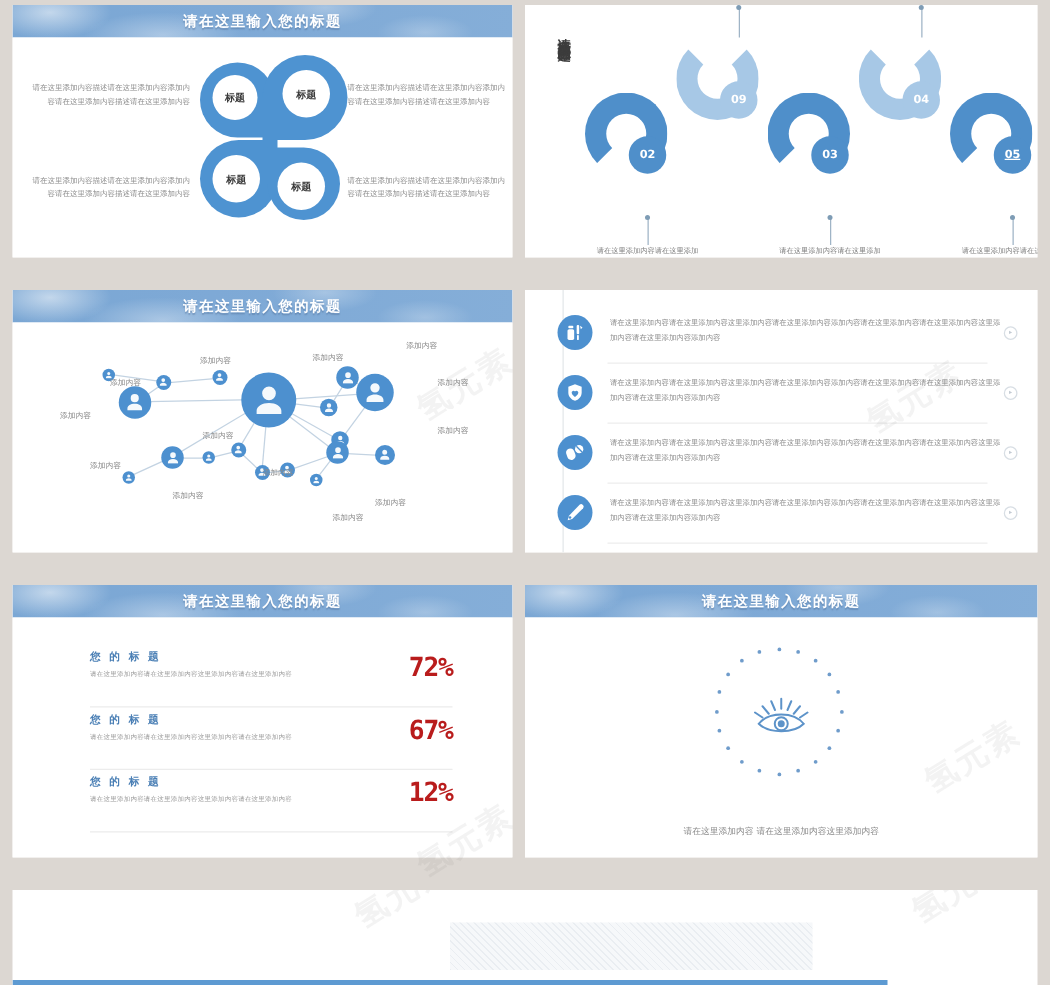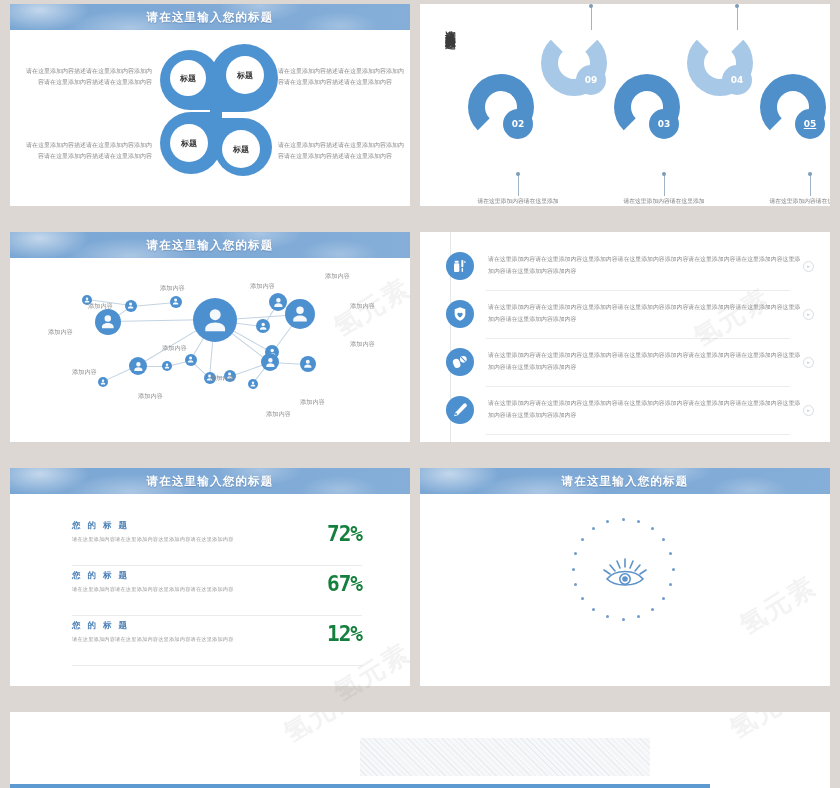--- a/index.html
+++ b/index.html
@@ -89,21 +89,21 @@
   .lico svg{width:16px;height:16px;fill:#fff;}
   .ltxt{flex:1;margin-left:14px;font-size:5.9px;line-height:2;color:#8b8b8b;}
   .lbtn{width:11px;height:11px;border-radius:50%;border:1px solid #d8dee4;flex:none;
         display:flex;align-items:center;justify-content:center;color:#c4ccd4;font-size:5px;}
   .lsep{position:absolute;left:66px;right:40px;height:1px;background:#ededed;}
 
   
   .strow{position:absolute;left:62px;right:48px;height:46px;}
   .sth{font-size:8.5px;font-weight:bold;color:#4a7fb5;letter-spacing:2px;}
   .std{font-size:5.2px;color:#9b9b9b;margin-top:4px;letter-spacing:.2px;}
-  .stp{position:absolute;right:0;top:2px;font-size:21px;font-weight:bold;color:#15803d;
+  .stp{position:absolute;right:0;top:2px;font-size:21px;font-weight:bold;color:#b91c1c;
        font-family:"DejaVu Sans Mono","Liberation Mono",monospace;letter-spacing:-1px;}
   .stline{position:absolute;left:0;right:0;bottom:0;height:1px;background:#ececec;}
 
   
   .eyewrap{position:absolute;left:0;right:0;top:22px;height:110px;}
   .ring{position:absolute;left:50%;top:50%;transform:translate(-50%,-50%);width:104px;height:104px;}
   .rdot{position:absolute;width:3px;height:3px;border-radius:50%;background:#6f9ccb;}
   .eyeico{position:absolute;left:50%;top:50%;transform:translate(-50%,-50%);width:52px;height:36px;}
   .cap{position:absolute;left:0;right:0;bottom:16px;text-align:center;font-size:7px;color:#8b8b8b;}
 
@@ -428,20 +428,21 @@
           <svg viewBox="0 0 52 36">
             <g stroke="#5d93c9" stroke-width="1.6" fill="none" stroke-linecap="round">
               <path d="M8 26 C16 16, 36 16, 44 26 C36 34, 16 34, 8 26 Z"></path>
               <circle cx="26" cy="26" r="5.2"></circle>
               <circle cx="26" cy="26" r="2" fill="#5d93c9"></circle>
               <path d="M26 6 v8 M18 8 l3 7 M34 8 l-3 7 M11 12 l5 6 M41 12 l-5 6 M5 17 l6 4 M47 17 l-6 4"></path>
             </g>
           </svg>
         </div>
       </div>
+      <div class="cap">请在这里添加内容 请在这里添加内容这里添加内容</div>
     </div>
     <div class="wm" style="right:10px;top:120px;">氢元素</div>
   </div>
 
   <div class="slide s7">
     <div class="hatch"></div>
     <div class="bluebar"></div>
     <div class="wm" style="left:270px;top:-16px;">氢元素</div>
     <div class="wm" style="right:20px;top:-20px;">氢元素</div>
   </div>

